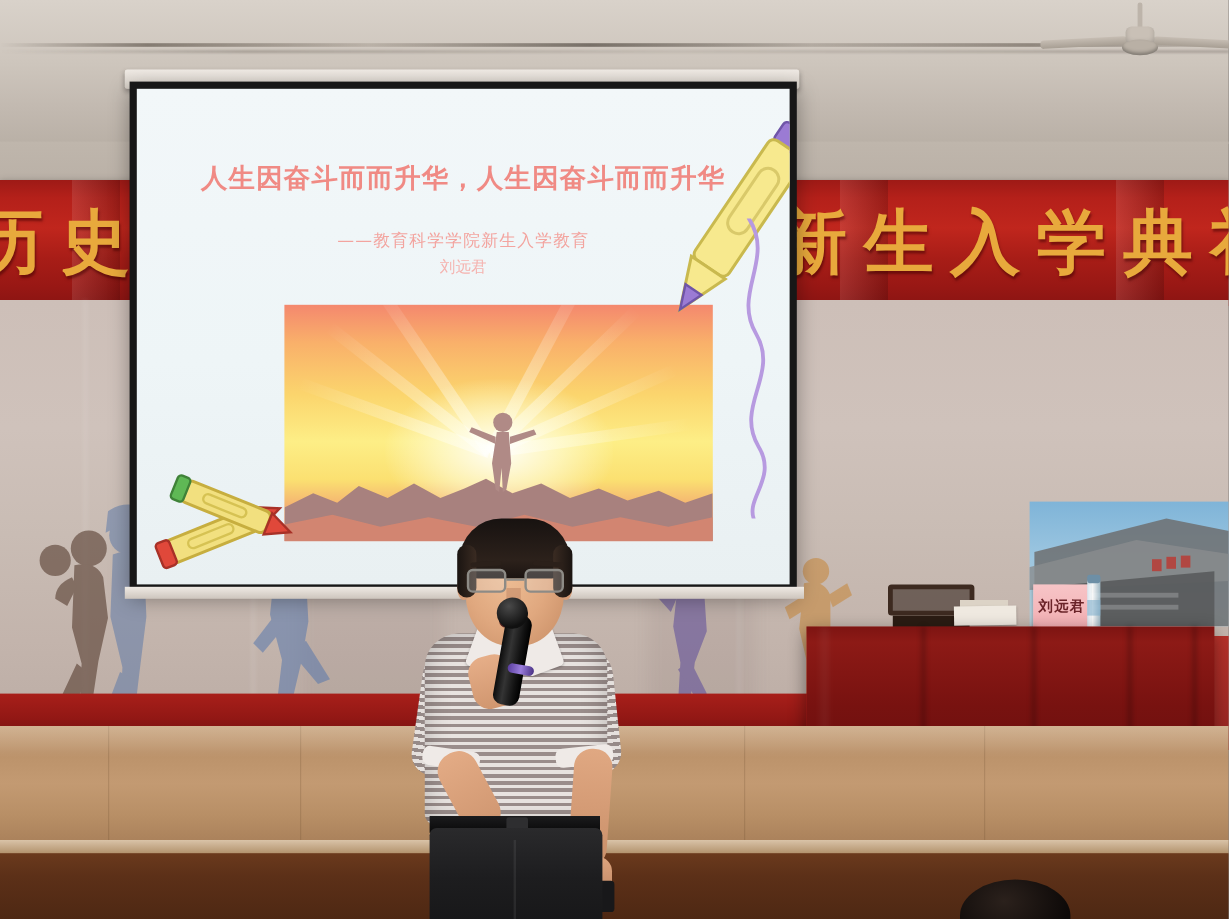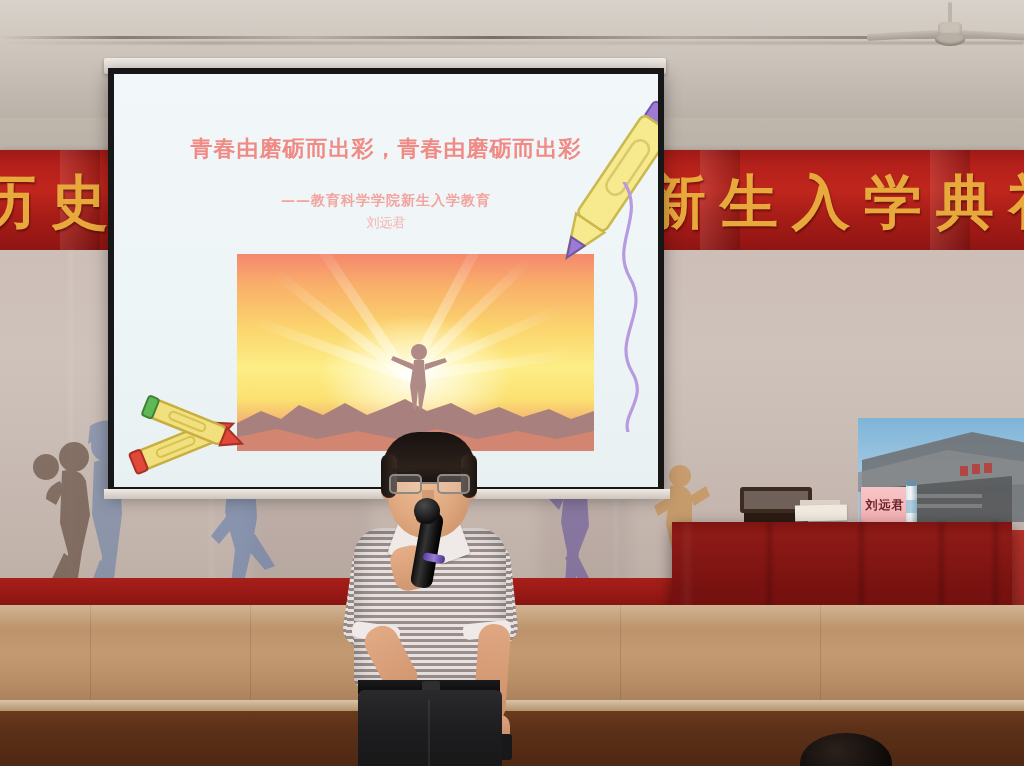--- a/index.html
+++ b/index.html
@@ -63,21 +63,21 @@
     background:#171717;padding:6px;box-sizing:border-box;box-shadow:0 6px 16px rgba(0,0,0,.35);}
   .screen{position:absolute;left:114px;top:74px;width:544px;height:413px;
     background:linear-gradient(180deg,#f2f7f9 0%,#eef5f7 55%,#e9f0f2 100%);overflow:hidden;}
   .screen-bottombar{position:absolute;left:104px;top:489px;width:566px;height:10px;
     background:linear-gradient(180deg,#efeae4,#cdc5bd);}
 
   .slide-title{position:absolute;left:0;top:60px;width:544px;text-align:center;
     font-family:"DejaVu Sans","Liberation Sans",sans-serif;font-weight:bold;font-size:22px;
     color:#f08a84;letter-spacing:1px;}
   .slide-sub{position:absolute;left:0;top:118px;width:544px;text-align:center;
-    font-size:14px;color:#f3a49f;letter-spacing:1px;font-weight:bold;}
+    font-size:14px;color:#f3a49f;letter-spacing:1px;}
   .slide-name{position:absolute;left:0;top:140px;width:544px;text-align:center;
     font-size:13px;color:#f5b3af;}
   .slide-date{position:absolute;left:0;top:160px;width:544px;text-align:center;
     font-size:13px;color:#f0a09a;}
 
   
   .pic{position:absolute;left:123px;top:180px;width:357px;height:197px;overflow:hidden;
     background:linear-gradient(180deg,#f4886e 0%,#f9b06a 16%,#fbd56d 38%,#fdee86 58%,#fbe071 74%,#f2a671 88%,#e08a72 100%);}
   .pic-glow{position:absolute;left:50%;top:62%;width:190px;height:120px;transform:translate(-50%,-50%);
     background:radial-gradient(ellipse at center,rgba(255,255,255,.92) 0%,rgba(255,255,230,.55) 38%,rgba(255,240,180,0) 72%);}
@@ -311,21 +311,21 @@
         <rect x="132" y="41" width="8" height="10"></rect>
       </g>
     </svg>
   </div>
   <div class="red-sheet"></div>
 
   <div class="screen-case"></div>
   <div class="screen-frame"></div>
   <div class="screen">
 
-    <div class="slide-title">青春由磨砺而出彩，青春由磨砺而出彩</div>
+    <div class="slide-title">人生因奋斗而而升华，人生因奋斗而而升华</div>
     <div class="slide-sub">——教育科学学院新生入学教育</div>
     <div class="slide-name">刘远君</div>
 
     <div class="pic">
       <div class="ray" style="transform:rotate(-62deg)"></div>
       <div class="ray" style="transform:rotate(-44deg)"></div>
       <div class="ray" style="transform:rotate(-24deg)"></div>
       <div class="ray" style="transform:rotate(-8deg)"></div>
       <div class="ray" style="transform:rotate(200deg)"></div>
       <div class="ray" style="transform:rotate(218deg)"></div>

